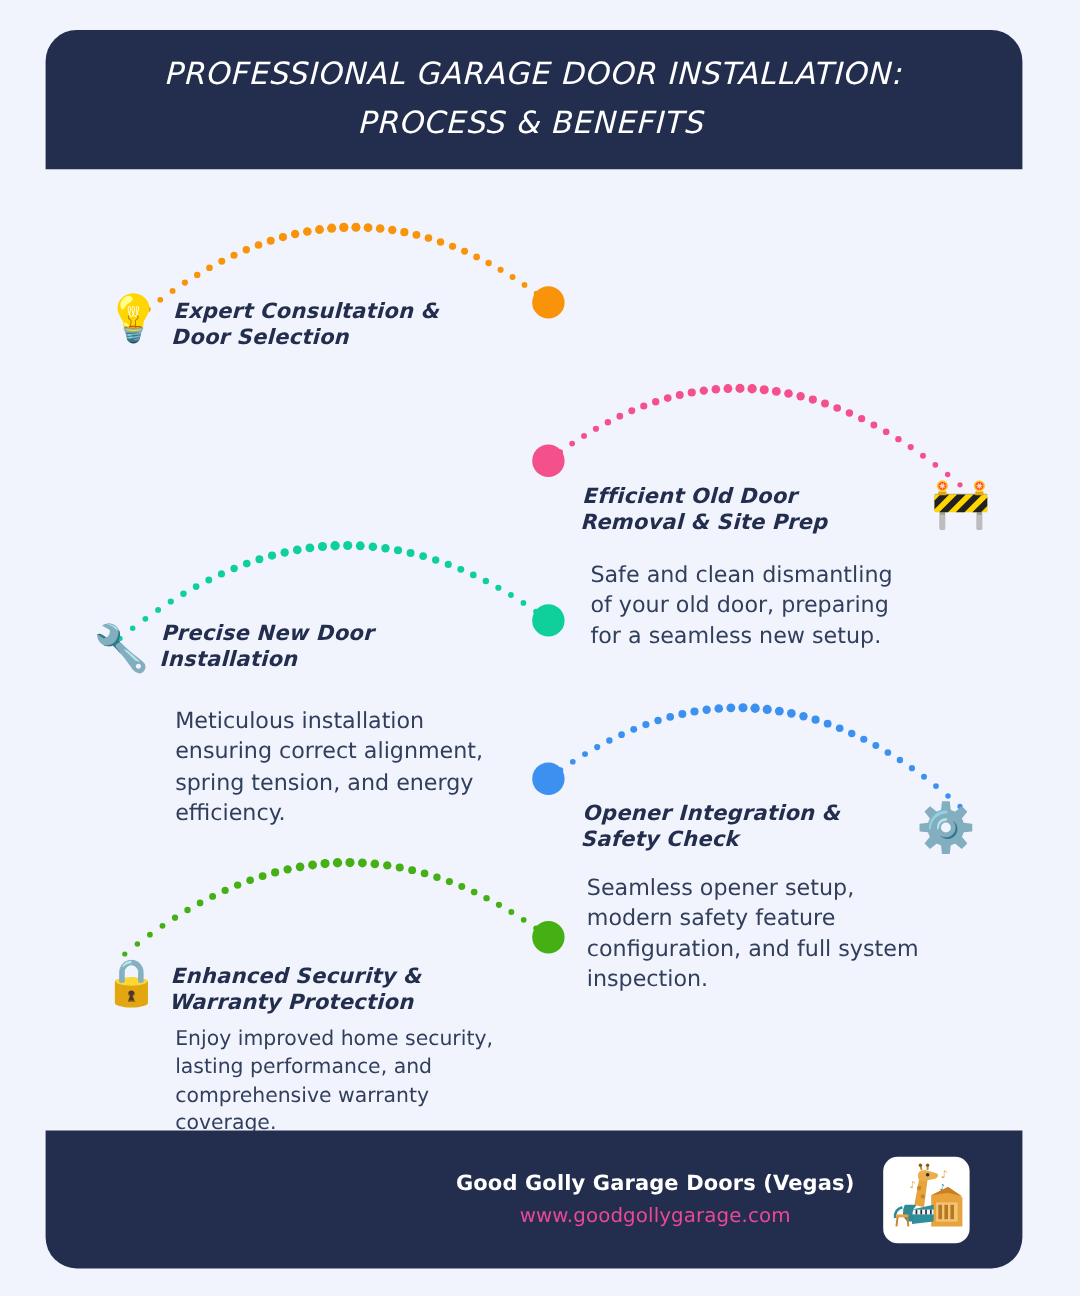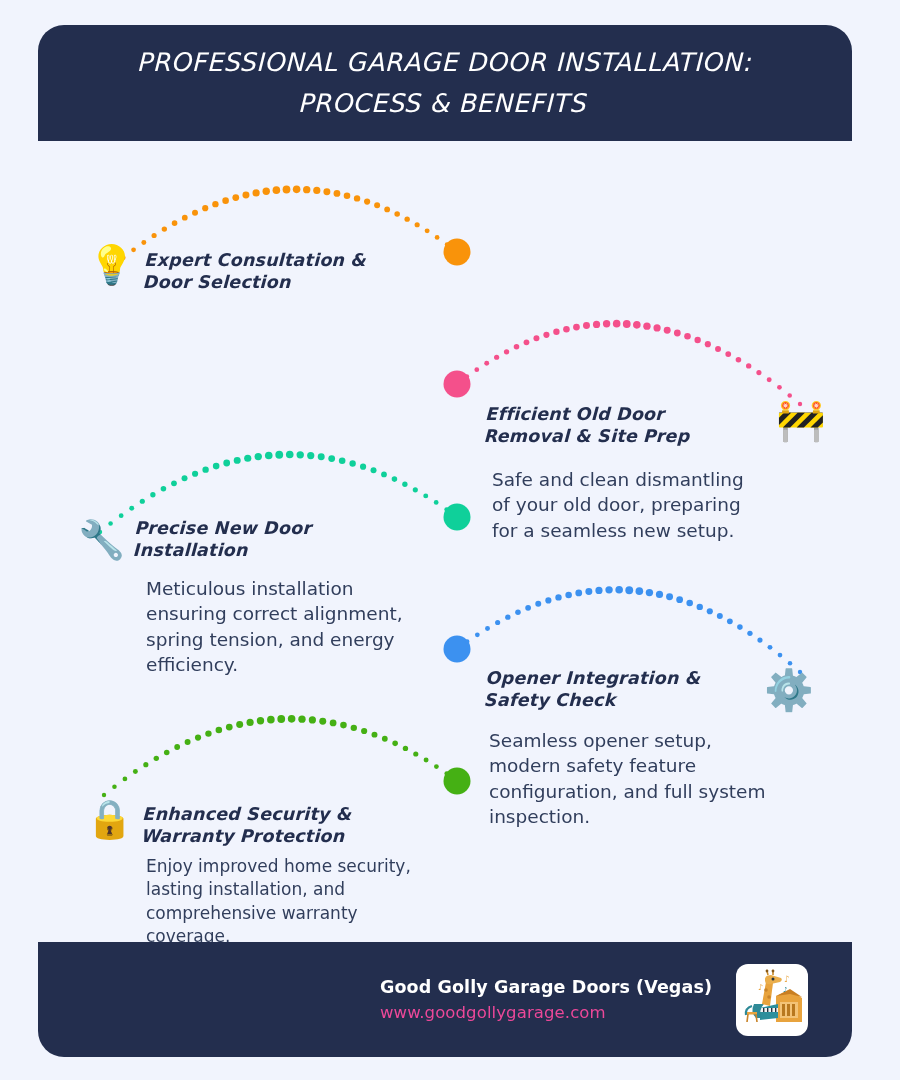--- a/index.html
+++ b/index.html
@@ -102,21 +102,21 @@
   .step2 { left: 486px; top: 400px; width: 340px; }
   .step2 .step-head { gap: 8px; justify-content: space-between; }
   .step2 .step-title { width: 262px; padding-top: 4px; }
   .step2 .step-emoji { font-size: 40px; }
   .step2 .step-body { margin-left: 6px; margin-top: 19px; width: 268px; }
 
   
   .step3 { left: 78px; top: 518px; width: 350px; }
   .step3 .step-head { gap: 10px; align-items: center; }
   .step3 .step-title { width: 282px; }
-  .step3 .step-body { margin-left: 68px; margin-top: 14px; width: 288px; }
+  .step3 .step-body { margin-left: 68px; margin-top: 27px; width: 288px; }
 
   
   .step4 { left: 486px; top: 668px; width: 340px; }
   .step4 .step-head { gap: 6px; align-items: center; }
   .step4 .step-title { width: 272px; }
   .step4 .step-emoji { font-size: 40px; }
   .step4 .step-body { margin-left: 3px; margin-top: 16px; width: 280px; }
 
   
   .step5 { left: 86px; top: 800px; width: 320px; }
@@ -136,21 +136,21 @@
     display: flex;
     align-items: center;
     justify-content: flex-end;
     box-sizing: border-box;
     padding-right: 44px;
     gap: 24px;
   }
   .footer-text {
     display: flex;
     flex-direction: column;
-    align-items: flex-start;
+    align-items: center;
     gap: 6px;
   }
   .footer-company {
     color: #ffffff;
     font-size: 17.5px;
     font-weight: 700;
     letter-spacing: 0.1px;
   }
   .footer-url {
     color: #ec4899;
@@ -397,21 +397,21 @@
       <span class="step-emoji">⚙️</span>
     </div>
     <div class="step-body">Seamless opener setup, modern safety feature configuration, and full system inspection.</div>
   </div>
 
   <div class="step step5">
     <div class="step-head">
       <span class="step-emoji">🔒</span>
       <span class="step-title">Enhanced Security &amp; Warranty Protection</span>
     </div>
-    <div class="step-body">Enjoy improved home security, lasting installation, and comprehensive warranty coverage.</div>
+    <div class="step-body">Enjoy improved home security, lasting performance, and comprehensive warranty coverage.</div>
   </div>
 
   <div class="footer-panel">
     <div class="footer-text">
       <span class="footer-company">Good Golly Garage Doors (Vegas)</span>
       <span class="footer-url">www.goodgollygarage.com</span>
     </div>
     <div class="footer-logo">
       <svg width="64" height="64" viewBox="0 0 64 64">
         <rect x="0" y="0" width="64" height="64" fill="#ffffff"></rect>

